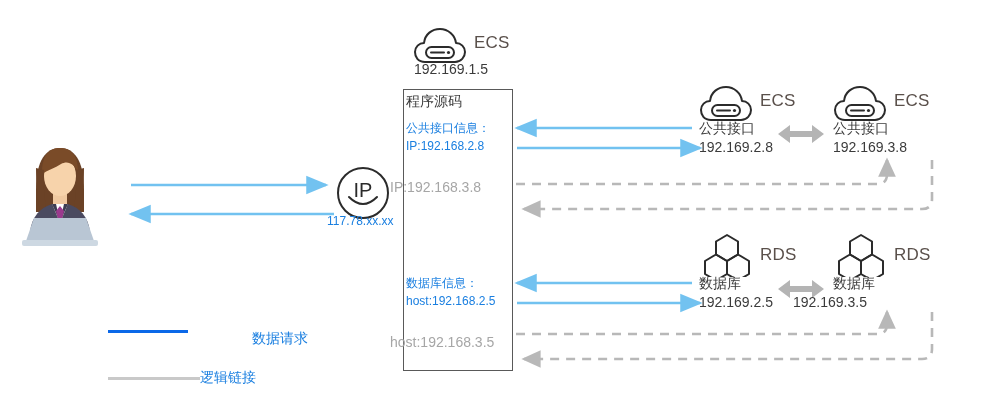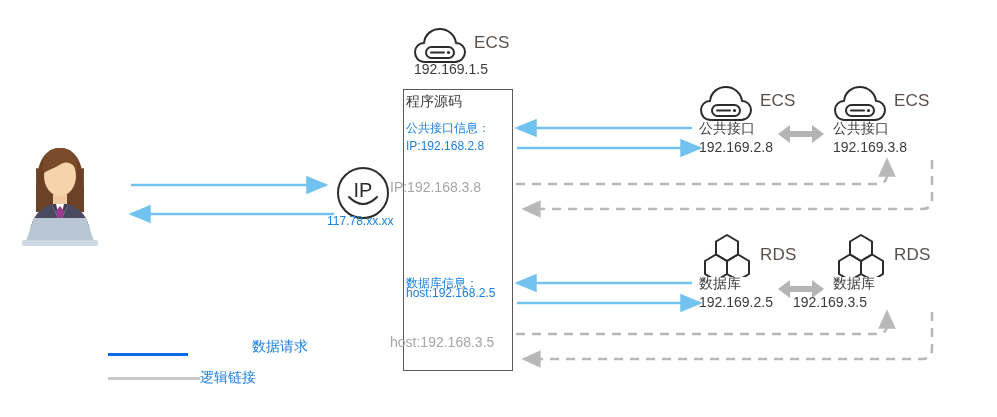--- a/index.html
+++ b/index.html
@@ -181,21 +181,21 @@
 
   <div class="abs" id="code-box"></div>
 
   <div class="abs box-title" style="left:406px; top:93px;">程序源码</div>
 
   <div class="abs lbl-blue" style="left:406px; top:120px;">公共接口信息：</div>
   <div class="abs lbl-blue" style="left:406px; top:139px;">IP:192.168.2.8</div>
   <div class="abs lbl-gray" style="left:390px; top:179px;">IP:192.168.3.8</div>
 
   <div class="abs lbl-blue" style="left:406px; top:275px;">数据库信息：</div>
-  <div class="abs lbl-blue" style="left:406px; top:286px;text-align:center;">host:192.168.2.5</div>
+  <div class="abs lbl-blue" style="left:406px; top:294px;text-align:center;">host:192.168.2.5</div>
   <div class="abs lbl-gray" style="left:390px; top:334px;">host:192.168.3.5</div>
 
   <div class="abs" style="left:413px; top:26px; width:54px; height:40px;">
     <svg class="icon" width="54" height="40" viewBox="0 0 54 40" xmlns="http://www.w3.org/2000/svg">
       <path d="M12,36 C5,36 2,31 2,26 C2,21 6,17 11,17 C12,8 19,3 27,3 C35,3 42,9 43,17
                C48,17 52,21 52,26 C52,31 48,36 42,36 Z" fill="none" stroke="#2b2b2b" stroke-width="2" stroke-linejoin="round"></path>
       <rect x="13" y="21" width="28" height="11" rx="5.5" fill="none" stroke="#2b2b2b" stroke-width="2"></rect>
       <line x1="18" y1="26.5" x2="31" y2="26.5" stroke="#2b2b2b" stroke-width="2" stroke-linecap="round"></line>
       <circle cx="35.5" cy="26.5" r="1.6" fill="#2b2b2b"></circle>
     </svg>
@@ -249,21 +249,21 @@
         <polygon points="17,21.5 28,28 28,41 17,47.5 6,41 6,28"></polygon>
         <polygon points="39,21.5 50,28 50,41 39,47.5 28,41 28,28"></polygon>
       </g>
     </svg>
   </div>
   <div class="abs lbl-brand" style="left:894px; top:245px;">RDS</div>
   <div class="abs lbl-dark" style="left:833px; top:275px;">数据库</div>
   <div class="abs lbl-dark" style="left:793px; top:294px;">192.169.3.5</div>
 
   <div class="abs" style="left:108px; top:330px; width:200px;">
-    <div style="display:flex; align-items:flex-end; height:26px;gap:36px;">
+    <div style="display:flex; align-items:flex-start; height:26px;gap:36px;">
       <span class="legend-line-blue"></span>
       <span class="lbl-legend" style="margin-left:28px;">数据请求</span>
     </div>
     <div style="display:flex; align-items:center; height:26px; margin-top:9px;">
       <span class="legend-line-gray"></span>
       <span class="lbl-legend" style="">逻辑链接</span>
     </div>
   </div>
 
 </div>

